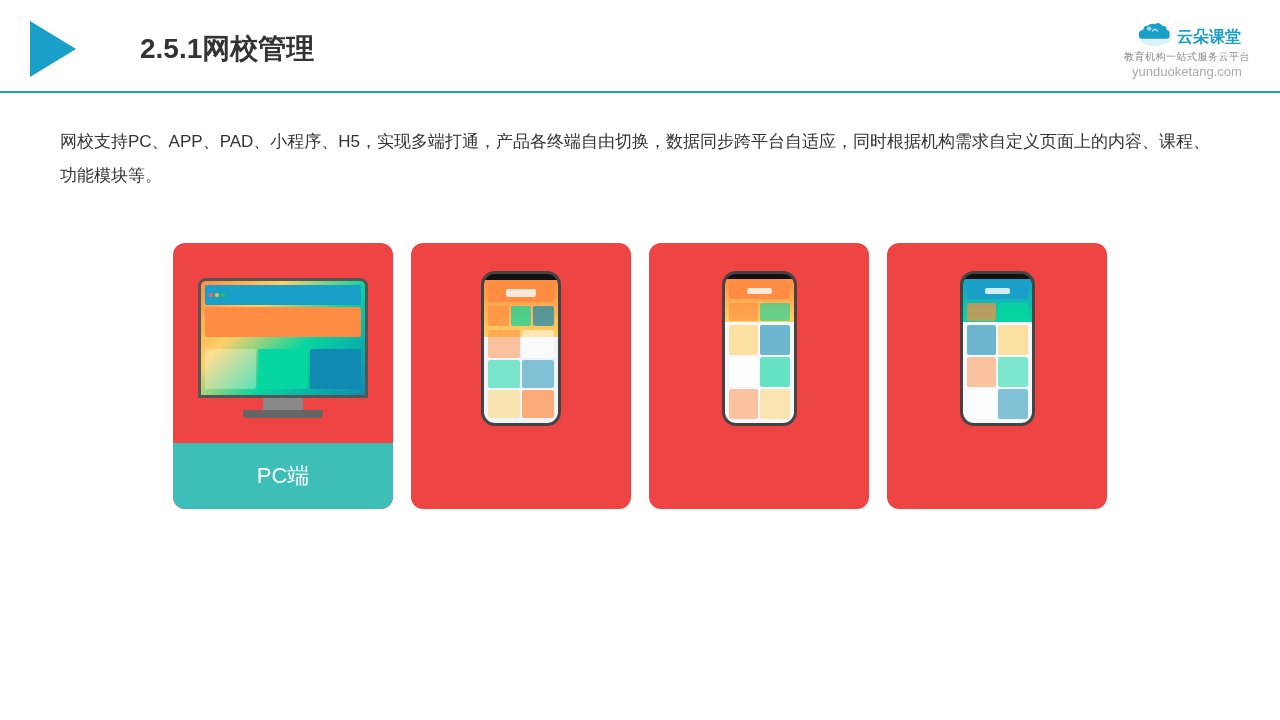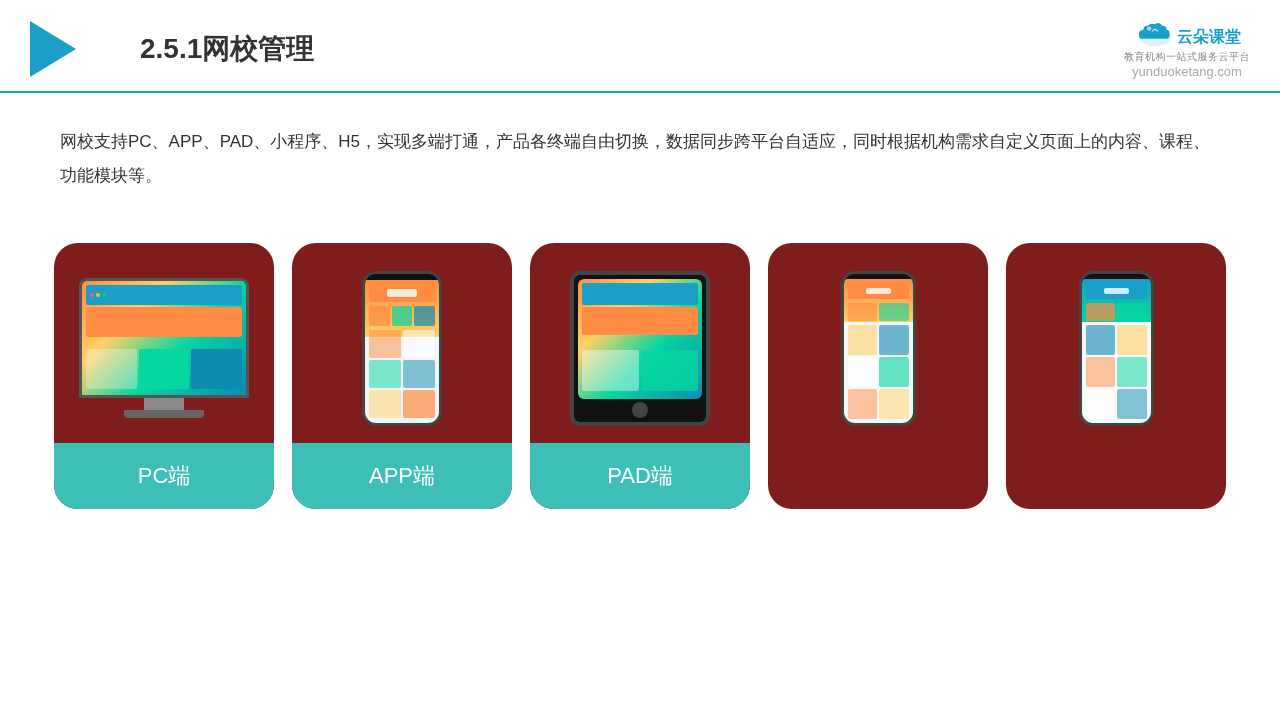--- a/index.html
+++ b/index.html
@@ -78,22 +78,22 @@
     
     .cards-container {
       display: flex;
       justify-content: center;
       gap: 18px;
       padding: 20px 50px;
       margin-top: 10px;
     }
 
     .card {
-      background: #7f1d1d;
-      border-radius: 24px;
+      background: #ef4444;
+      border-radius: 12px;
       width: 220px;
       display: flex;
       flex-direction: column;
       align-items: center;
       overflow: hidden;
     }
 
     .card-image-area {
       width: 100%;
       height: 200px;
@@ -350,41 +350,22 @@
             <div class="phone-block" style="background:rgba(6,214,160,0.5);"></div>
             <div class="phone-block" style="background:rgba(17,138,178,0.5);"></div>
           </div>
           <div style="display:flex;gap:2px;flex:1;">
             <div class="phone-block" style="background:rgba(255,209,102,0.5);"></div>
             <div class="phone-block phone-block-orange"></div>
           </div>
         </div>
       </div>
     </div>
-    <div class="card-label">APP端</div>
-  </div>
-
-  <div class="card">
-    <div class="card-image-area">
-      <div class="tablet-mock">
-        <div class="tablet-screen">
-          <div class="tablet-bar"></div>
-          <div class="tablet-block tablet-block-orange" style="grid-column:1/-1;height:28px;background:#ff8c42;border-radius:2px;"></div>
-          <div class="tablet-block"></div>
-          <div class="tablet-block tablet-block-teal"></div>
-          <div class="tablet-block tablet-block-orange" style="background:rgba(255,209,102,0.8)"></div>
-          <div class="tablet-block" style="background:rgba(17,138,178,0.8)"></div>
-          <div class="tablet-block"></div>
-          <div class="tablet-block" style="background:rgba(6,214,160,0.8)"></div>
-        </div>
-        <div class="tablet-btn"></div>
-      </div>
-    </div>
-    <div class="card-label">PAD端</div>
-  </div>
+  </div>
+
 
   <div class="card">
     <div class="card-image-area">
       <div class="mini-phone-mock">
         <div style="width:18px;height:5px;background:#111;border-radius:0 0 5px 5px;margin:0 auto;position:absolute;top:0;left:50%;transform:translateX(-50%);"></div>
         <div class="phone-screen" style="margin-top:5px;background:linear-gradient(180deg,#ff8c42 0%,#ffd166 30%,#f5f8fa 30%);">
           <div style="background:#ff8c42;height:16px;border-radius:2px;display:flex;align-items:center;justify-content:center;">
             <div style="width:25px;height:6px;background:#fff;border-radius:2px;opacity:0.8;"></div>
           </div>
           <div style="display:flex;gap:2px;margin:2px 0;">

